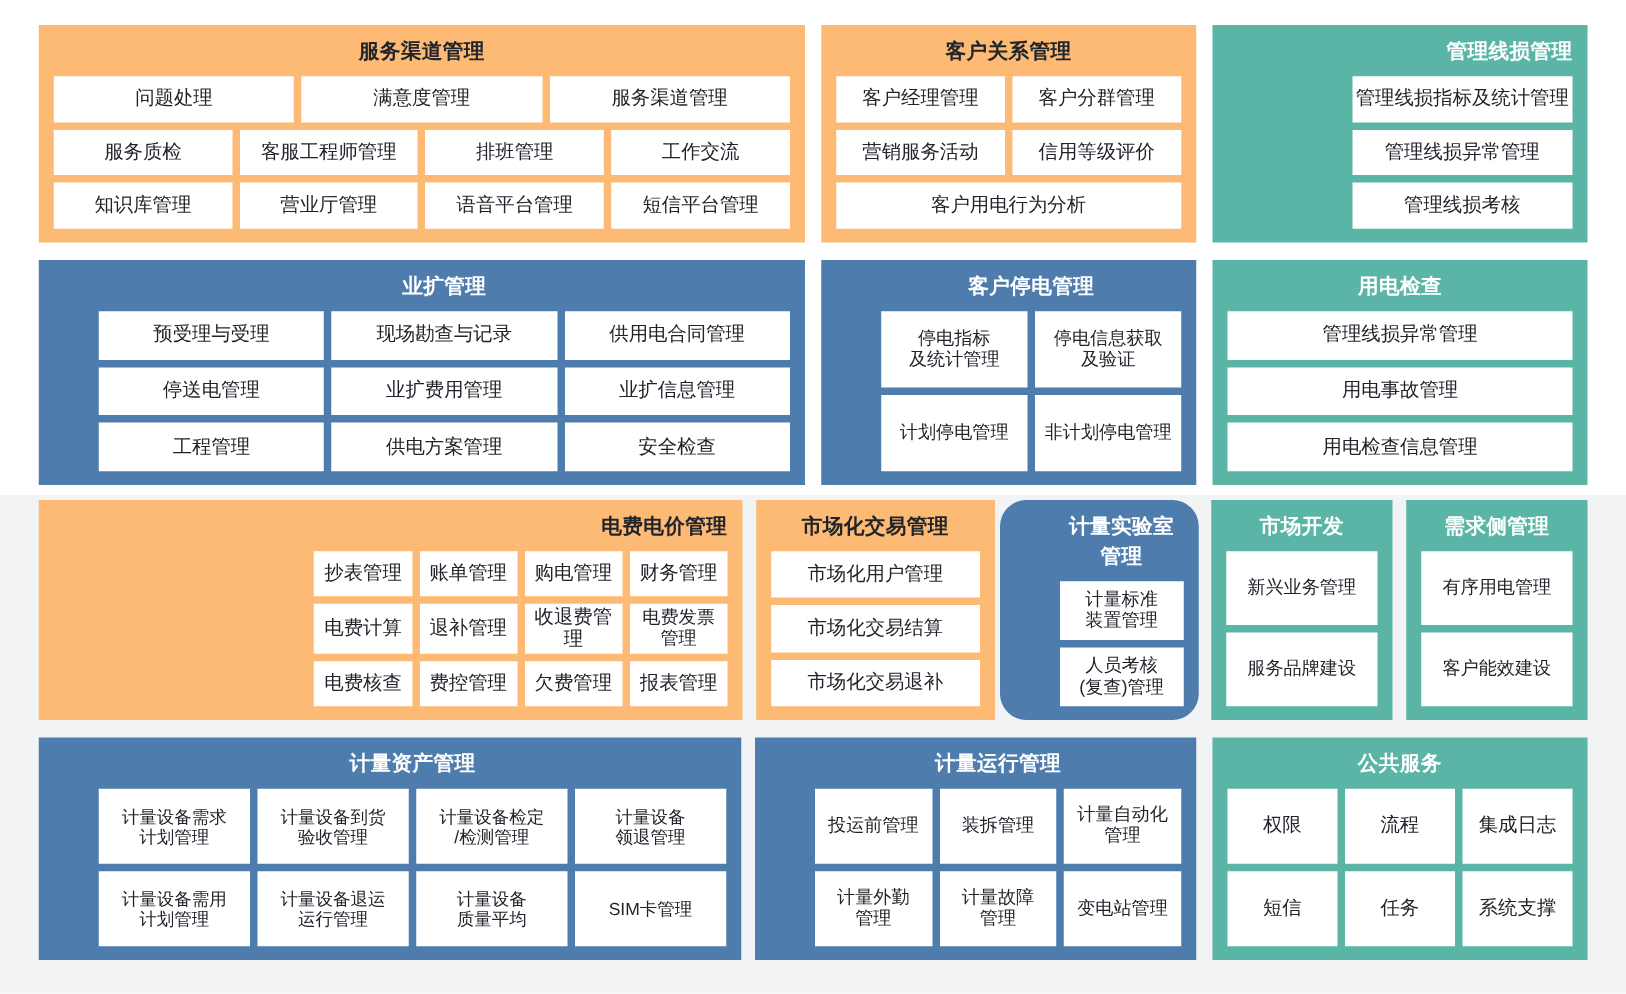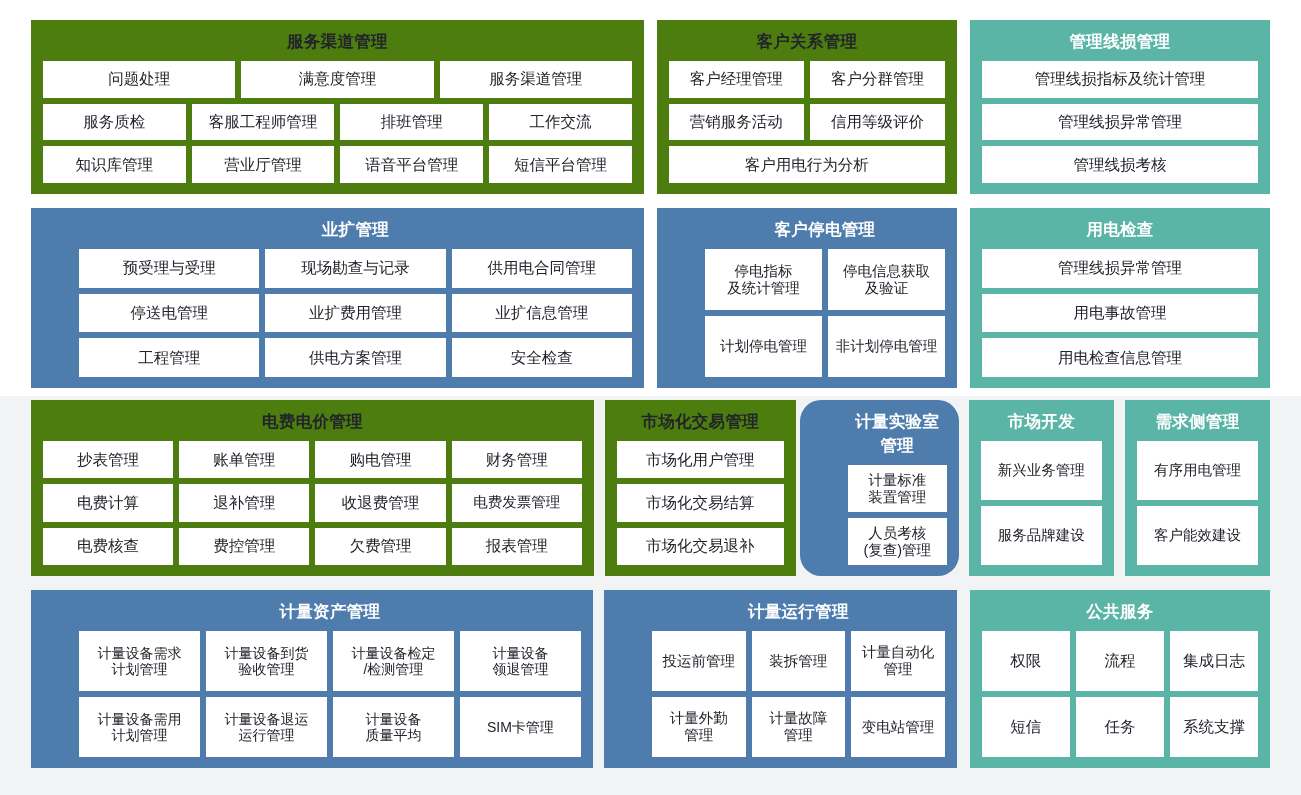--- a/index.html
+++ b/index.html
@@ -24,21 +24,21 @@
   .row.r1{height:174px;margin-bottom:14px;}
   .row.r2{height:180px;margin-bottom:12px;}
   .row.r3{height:176px;margin-bottom:14px;}
   .row.r4{height:178px;}
 
   .panel{
     box-sizing:border-box;
     display:flex;flex-direction:column;
     padding:9px 12px 11px 12px;
   }
-  .panel.blue-light{background:#4d7c0f;}
+  .panel.blue-light{background:#fdba74;}
   .panel.blue-dark{background:#4d7cad;padding-left:48px;}
   .panel.teal{background:#5bb5a6;}
 
   .panel-title{
     text-align:center;
     font-weight:bold;
     font-size:16.5px;
     line-height:24px;
     margin-bottom:8px;
     letter-spacing:.3px;
@@ -61,29 +61,29 @@
     padding:2px 3px;
     box-sizing:border-box;
     white-space:pre-line;
   }
   .cell.narrow-txt{font-size:14.5px;line-height:17px;}
   .cell.small-txt{font-size:14px;line-height:16px;}
 
   
   .r1 .c1{width:619px;}
   .r1 .c2{width:303px;margin-left:13px;}
-  .r1 .c3{width:303px;margin-left:13px;}
+  .r1 .c3{width:303px;margin-left:13px;align-items:flex-end;}
 
   
   .r2 .c1{width:619px;}
   .r2 .c2{width:303px;margin-left:13px;}
   .r2 .c3{width:303px;margin-left:13px;}
 
   
-  .r3 .c1{width:567px;}
+  .r3 .c1{width:567px;align-items:flex-end;}
   .r3 .c2{width:192px;margin-left:11px;}
   .r3 .c3{width:160px;margin-left:4px;border-radius:21px;}
   .r3 .c4{width:146px;margin-left:10px;}
   .r3 .c5{width:146px;margin-left:11px;}
 
   
   .r4 .c1{width:567px;}
   .r4 .c2{width:356px;margin-left:11px;}
   .r4 .c3{width:303px;margin-left:13px;}
 </style>

